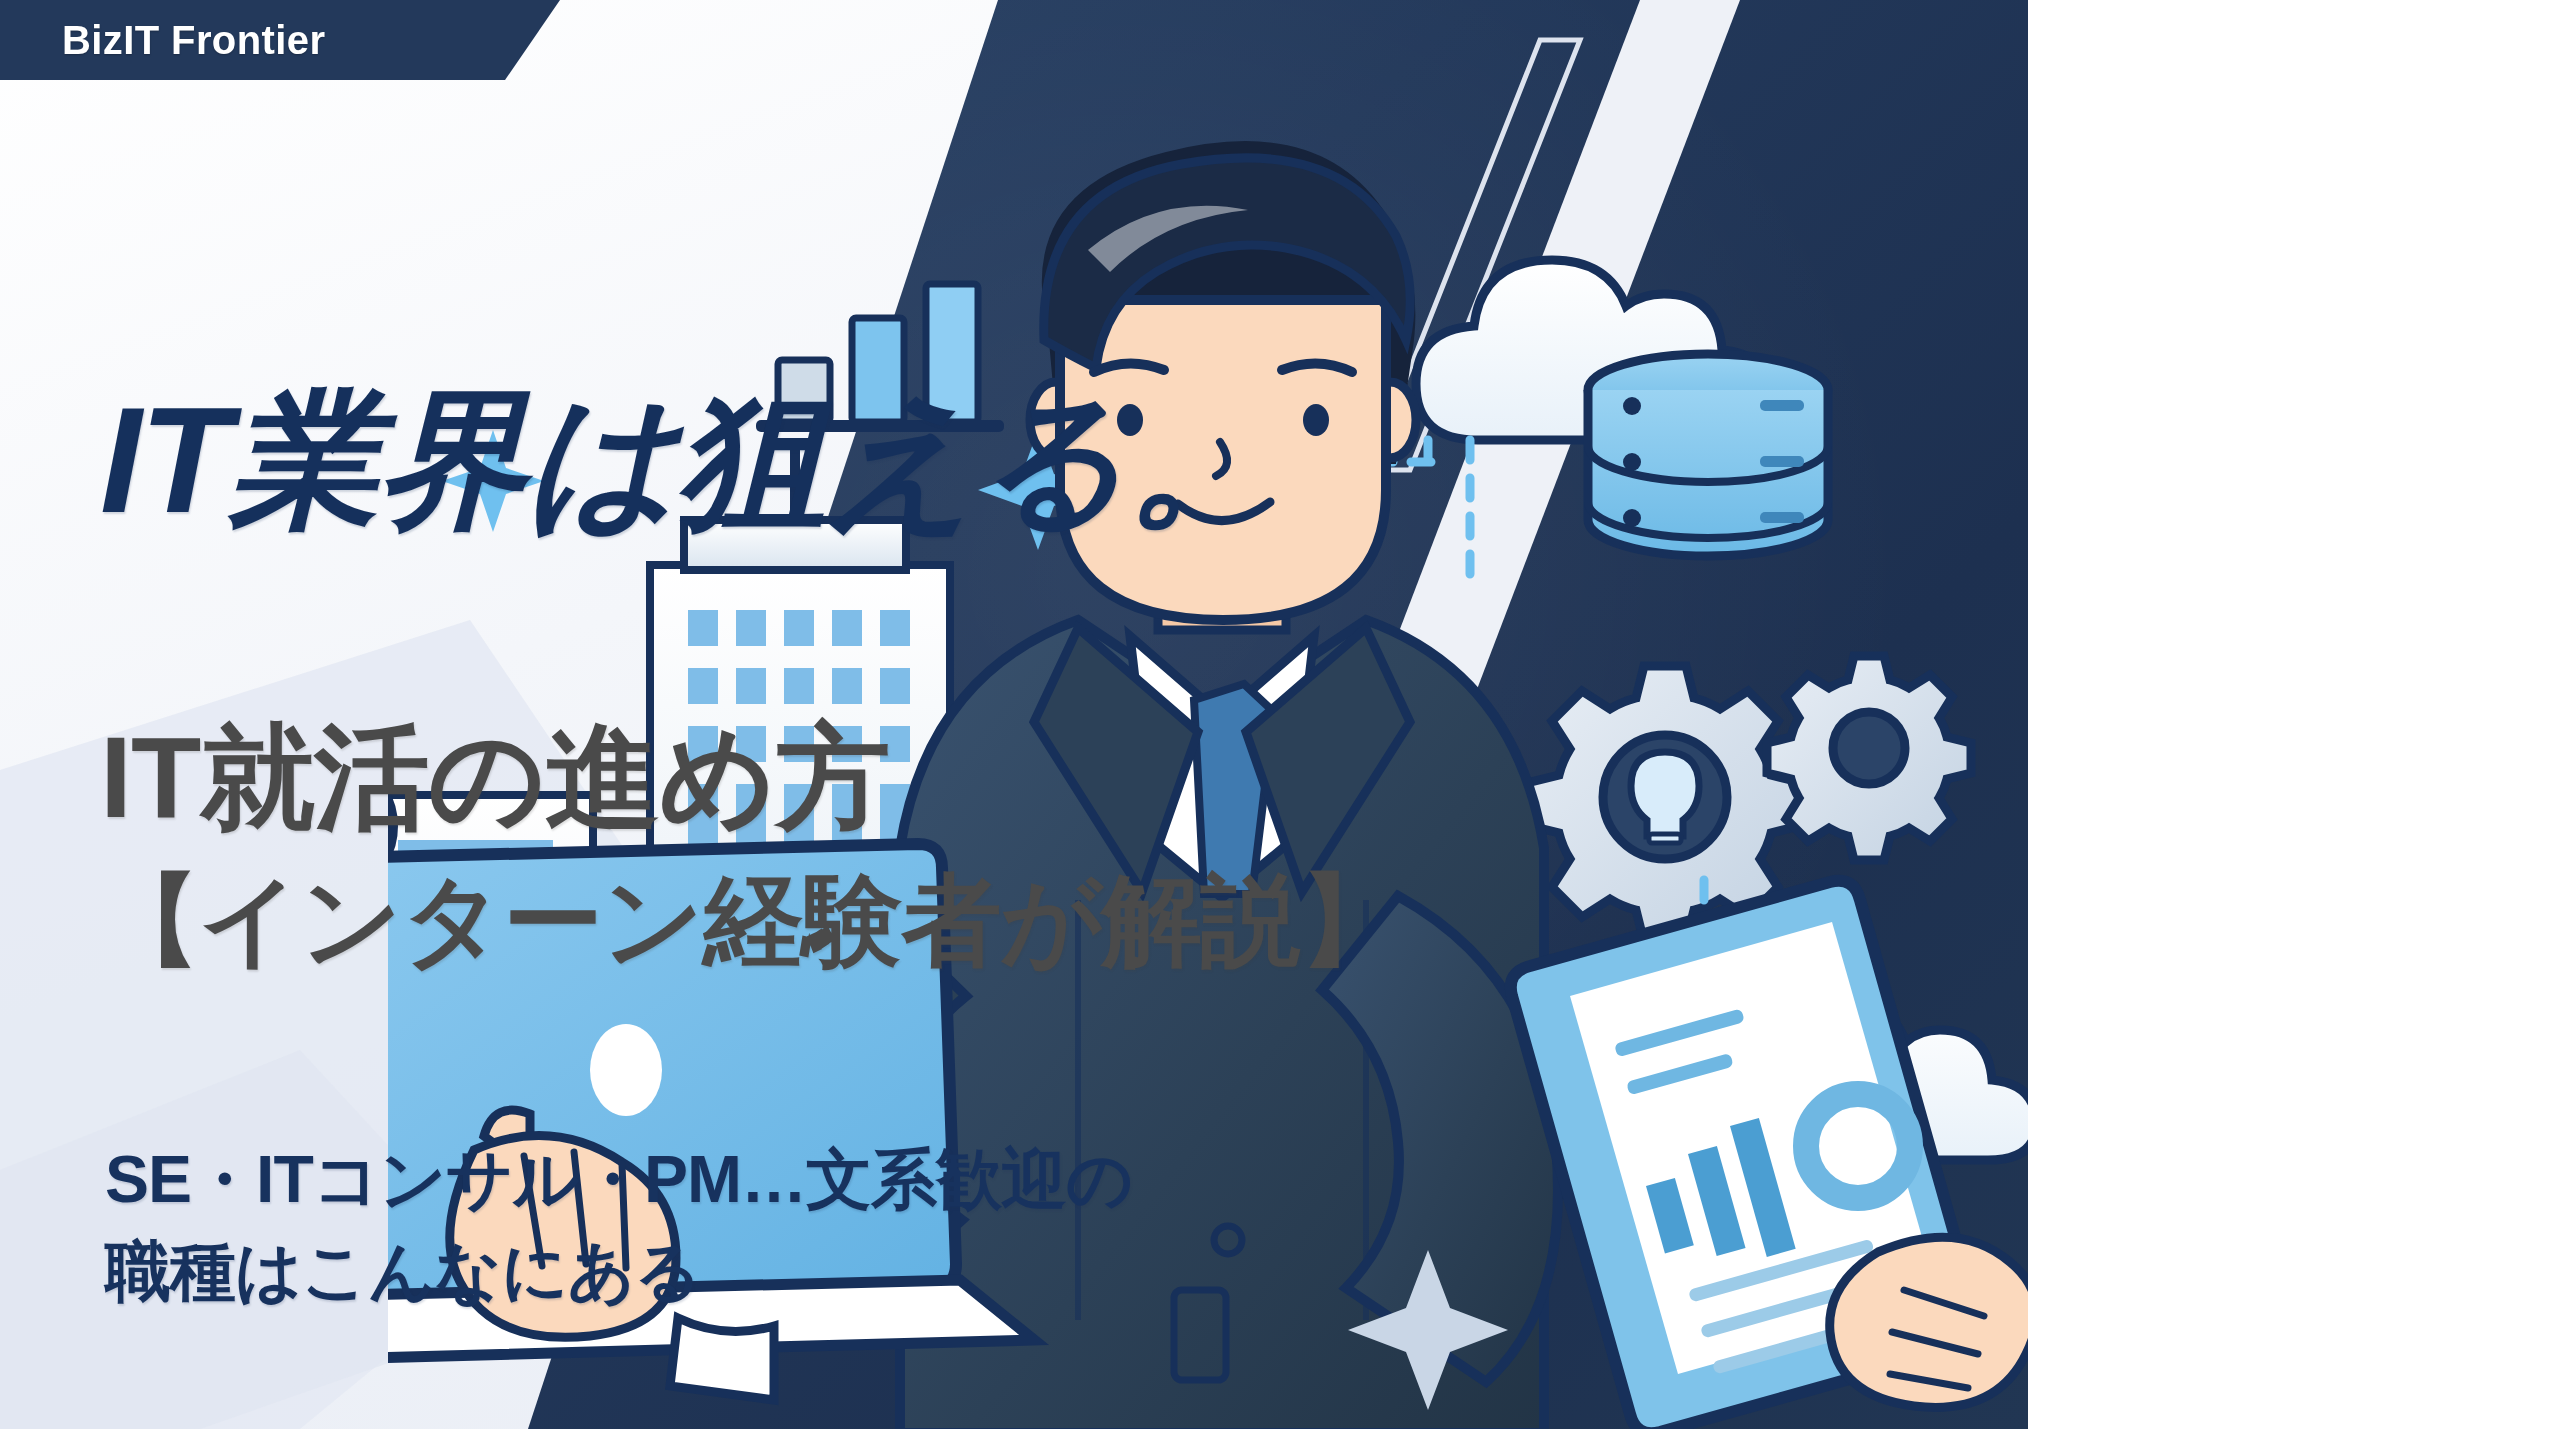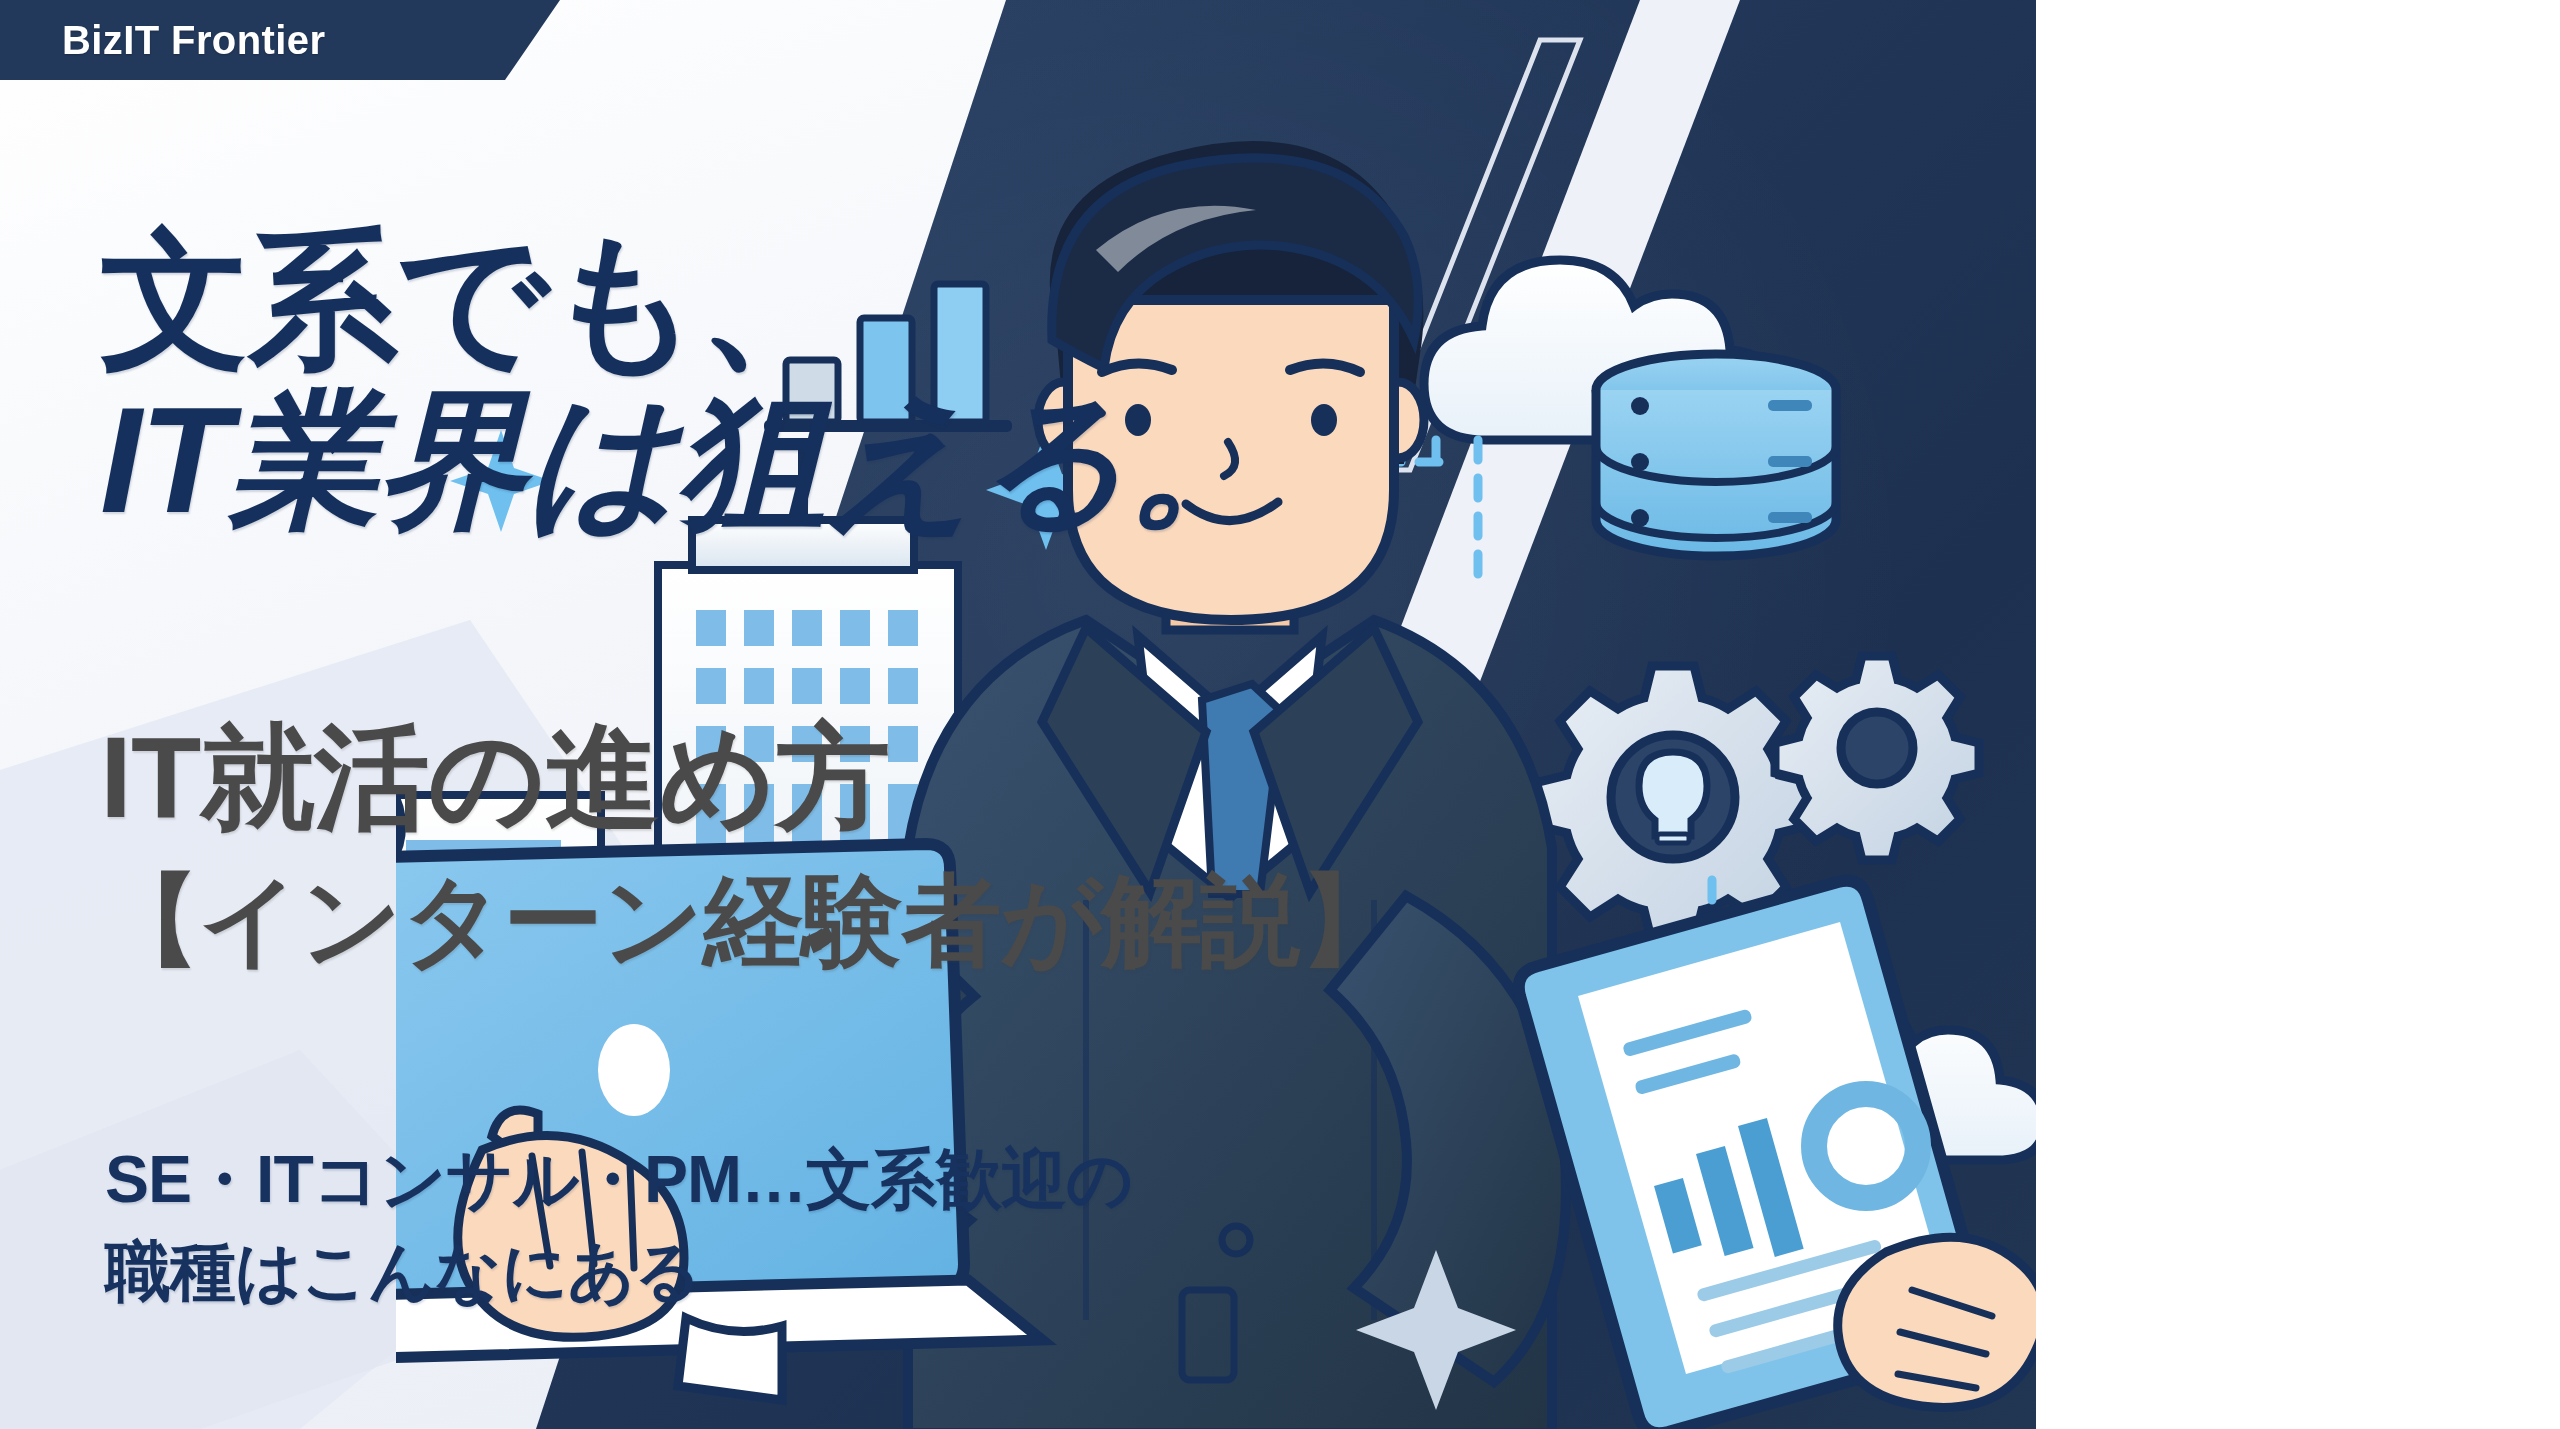--- a/index.html
+++ b/index.html
@@ -1,21 +1,21 @@
 <!DOCTYPE html>
 <html><head>
 <meta charset="utf-8">
 <style>
   html,body{margin:0;padding:0;}
   body{
     width:2560px;height:1429px;overflow:hidden;
     font-family:"Liberation Sans","DejaVu Sans",sans-serif;
     background:#ffffff;
   }
-  #stage{position:relative;width:2028px;height:1429px;overflow:hidden;background:#a3a3a3;padding-left:8px;}
+  #stage{position:relative;width:2028px;height:1429px;overflow:hidden;background:#a3a3a3;}
 
   
   .bg-white{position:absolute;inset:0;background:#ffffff;}
   .bg-lightgray{
     position:absolute;left:0;top:0;width:1180px;height:1429px;
     background:linear-gradient(160deg,#ffffff 0%,#f4f6fa 45%,#e9edf5 100%);
     clip-path:polygon(0 0,1180px 0,900px 1429px,0 1429px);
   }
   .bg-pale-wedge{
     position:absolute;left:0;top:620px;width:760px;height:809px;
@@ -363,21 +363,20 @@
         </g>
       </g>
 
       <g fill="#c9d6e6">
         <path d="M1040,1250 L1062,1308 L1120,1330 L1062,1352 L1040,1410 L1018,1352 L960,1330 L1018,1308 Z"></path>
       </g>
     </svg>
   </div>
 
   <div class="copy">
-    <div class="h-main l1">文系でも、</div>
     <div class="h-main l2">IT業界は狙える。</div>
 
     <div class="h-sub s2">【インターン経験者が解説】</div>
     <div class="h-sub s1">IT就活の進め方</div>
 
     <div class="h-lead p1">SE・ITコンサル・PM…文系歓迎の</div>
     <div class="h-lead p2">職種はこんなにある</div>
   </div>
 
 </div>

